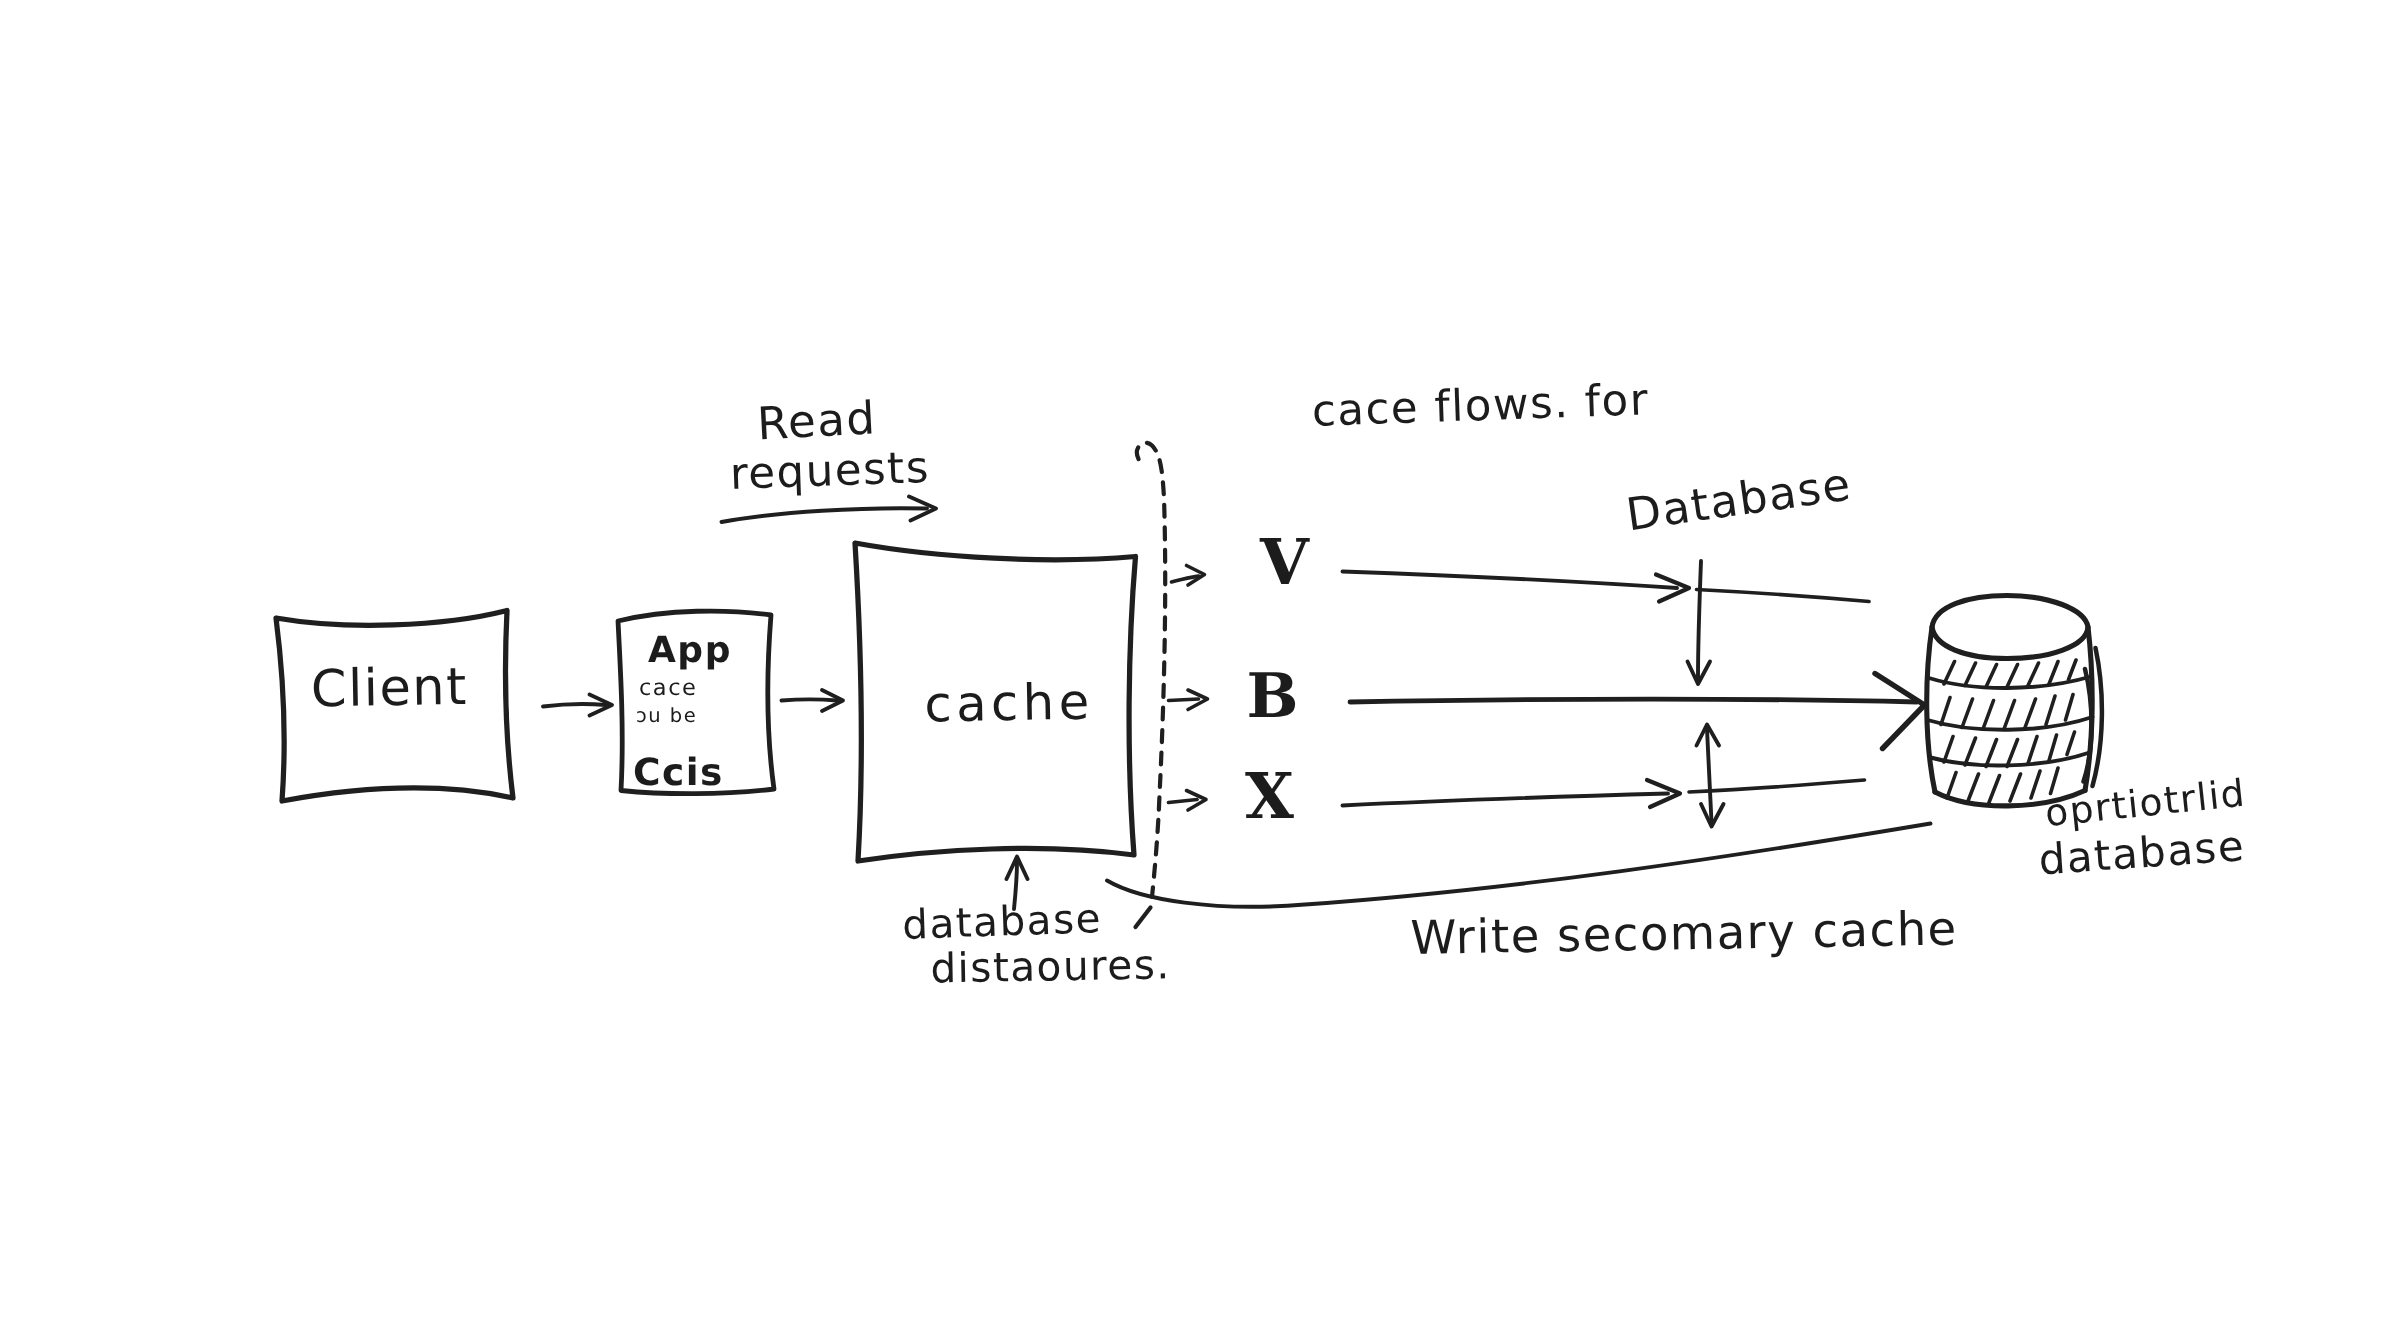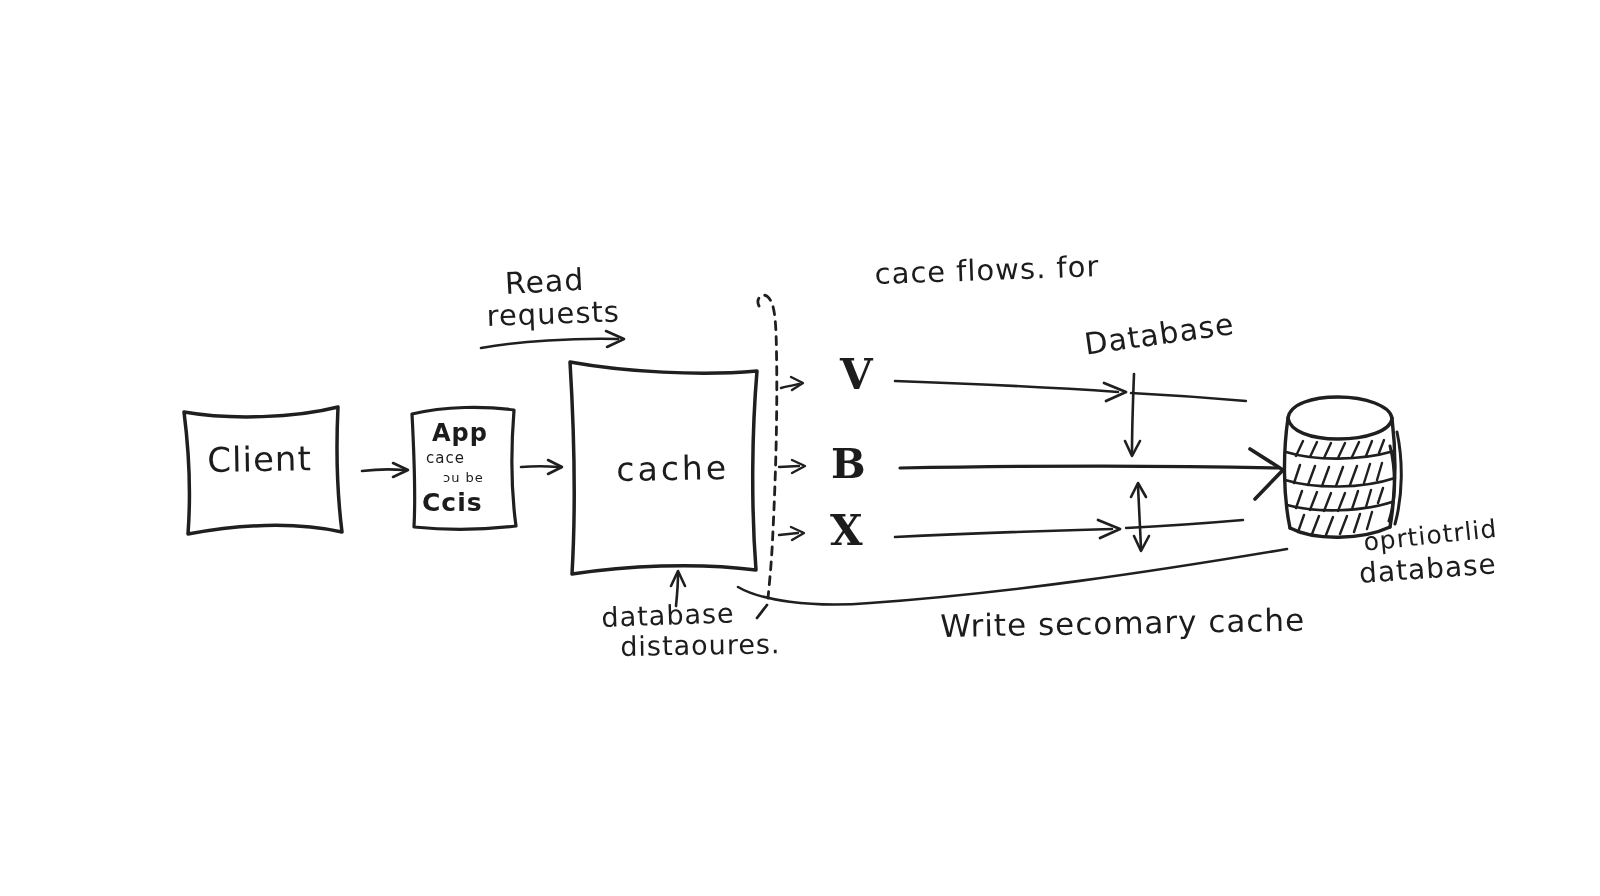--- a/index.html
+++ b/index.html
@@ -109,22 +109,22 @@
         M1296,508 L1302,491 M1310,510 L1317,492 M1324,511 L1331,493 M1338,511 L1345,493 M1352,509 L1358,491 M1366,507 L1371,490 M1378,503 L1383,488
         M1298,532 L1304,515 M1312,534 L1319,516 M1326,535 L1333,517 M1340,534 L1347,516 M1354,532 L1360,514 M1367,529 L1372,512"></path>
       <path class="ink" stroke-width="3" d="M1397,432 C1403,460 1403,495 1395,524 M1390,446 C1396,470 1396,500 1389,521"></path>
     </g>
   </svg>
 
   <div class="label hand" style="left:207px;top:440px;font-size:34px;transform:rotate(-1deg);">Client</div>
 
   <div class="label" style="left:432px;top:419px;font-size:24px;font-weight:bold;">App</div>
   <div class="label" style="left:426px;top:449px;font-size:15px;">cace</div>
-  <div class="label" style="left:443px;top:470px;font-size:13px;">ɔu be</div>
-  <div class="label" style="left:422px;top:488px;font-size:25px;font-weight:bold;">Ccis</div>
+  <div class="label" style="left:424px;top:470px;font-size:13px;">ɔu be</div>
+  <div class="label" style="left:422px;top:500px;font-size:25px;font-weight:bold;">Ccis</div>
 
   <div class="label hand" style="left:616px;top:450px;font-size:33px;letter-spacing:3px;transform:rotate(-1deg);">cache</div>
 
   <div class="label hand" style="left:504px;top:266px;font-size:30px;transform:rotate(-3deg);">Read</div>
   <div class="label hand" style="left:486px;top:299px;font-size:29px;transform:rotate(-2deg);">requests</div>
 
   <div class="label hand" style="left:874px;top:257px;font-size:29px;transform:rotate(-2deg);">cace flows. for</div>
 
   <div class="label hand" style="left:1082px;top:327px;font-size:30px;transform:rotate(-8deg);">Database</div>
 

